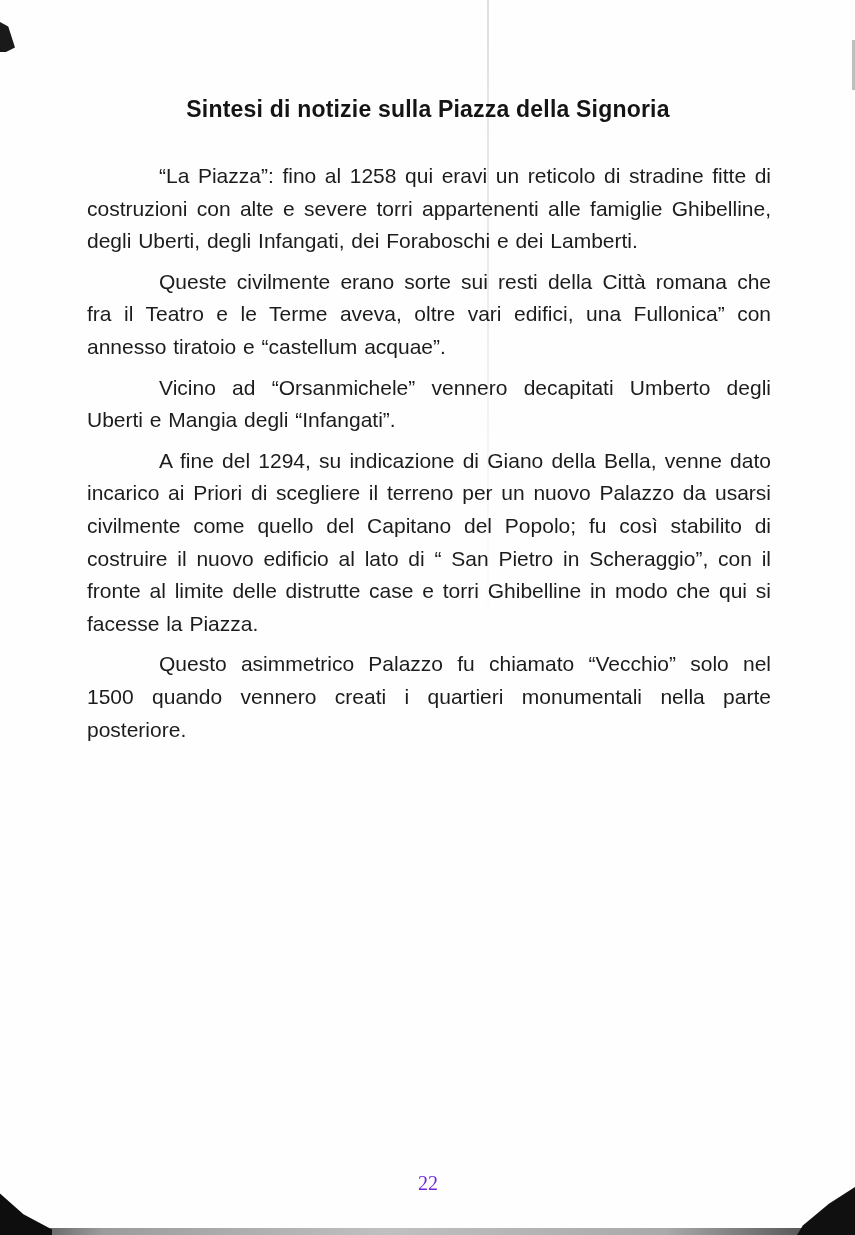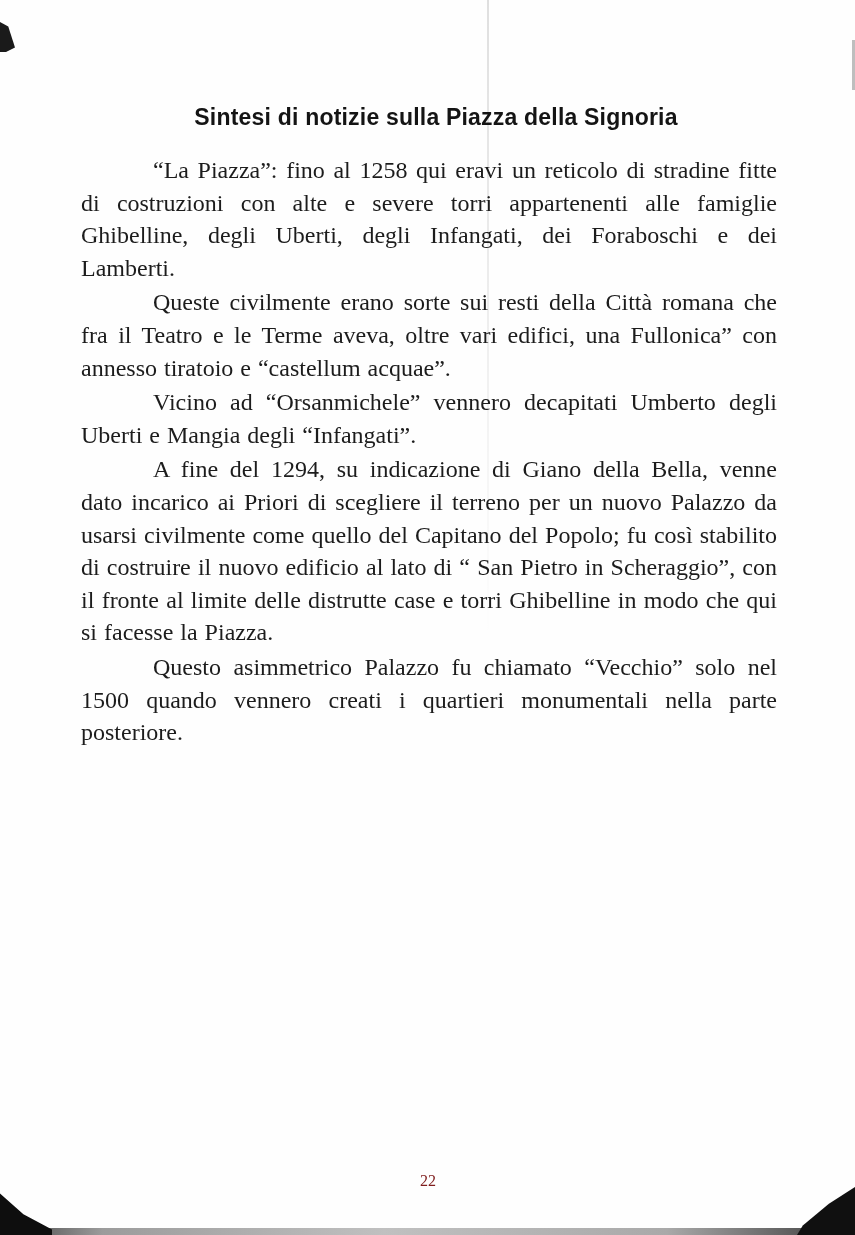--- a/index.html
+++ b/index.html
@@ -24,56 +24,55 @@
   .fold-line {
     position: absolute;
     left: 487px;
     top: 0;
     width: 2px;
     height: 640px;
     background: linear-gradient(to bottom, rgba(0,0,0,0.12), rgba(0,0,0,0.05) 60%, rgba(0,0,0,0));
     pointer-events: none;
   }
   .title {
-    margin: 8px;
+    margin: 0;
     position: absolute;
     top: 96px;
     left: 78px;
     width: 700px;
     text-align: center;
     font-size: 23px;
     font-weight: bold;
     letter-spacing: 0.2px;
     color: #141414;
   }
   .body-text {
     position: absolute;
     top: 152px;
     left: 79px;
     width: 700px;
   }
   .para {
-    margin: 2px;
+    margin: 8px;
     text-align: justify;
     text-indent: 72px;
-    font-size: 24px;
+    font-size: 21px;
     line-height: 32.6px;
     word-spacing: 1px;
     color: #1c1c1c;
-    font-family: Liberation Serif, serif;
   }
   .page-number {
     position: absolute;
     top: 1172px;
     left: 78px;
     width: 700px;
     text-align: center;
     font-family: "Liberation Serif", serif;
-    font-size: 16px;
-    color: #7f1d1d;
+    font-size: 20px;
+    color: #6d28d9;
   }
   
   .artifact {
     position: absolute;
     pointer-events: none;
   }
   .artifact-top-left {
     left: 0;
     top: 22px;
     width: 15px;

